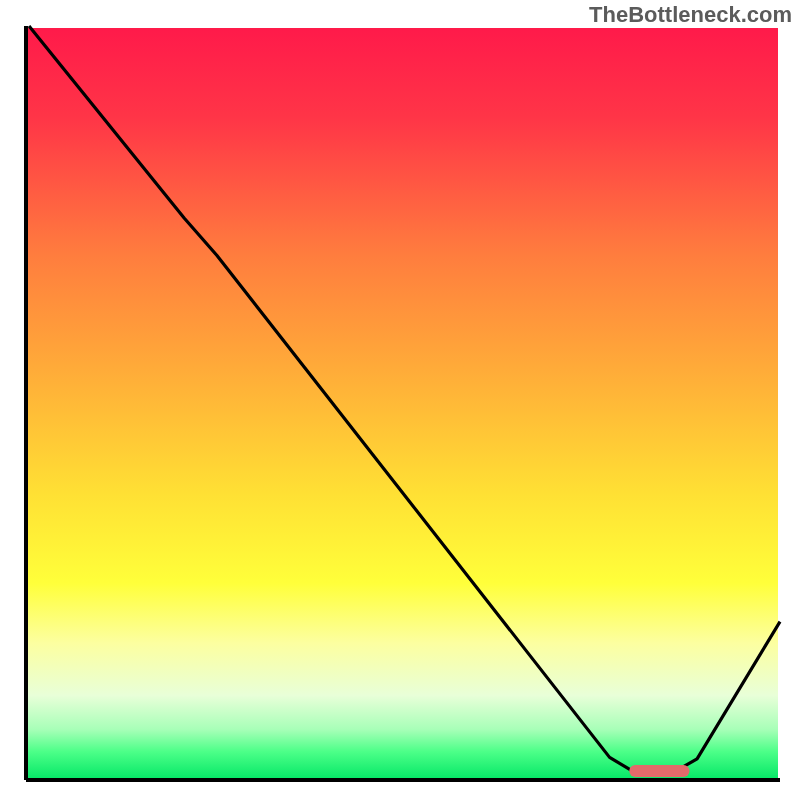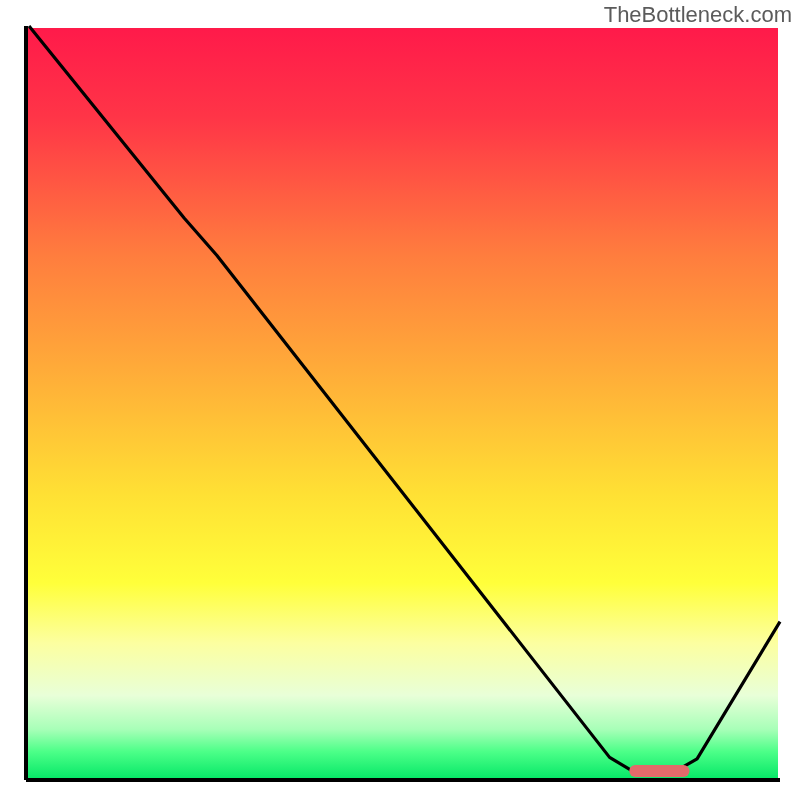--- a/index.html
+++ b/index.html
@@ -14,21 +14,21 @@
     position: relative;
     width: 800px;
     height: 800px;
   }
   .watermark {
     position: absolute;
     top: 2px;
     right: 8px;
     font-size: 22px;
     color: #5b5b5b;
-    font-weight: 400;
+    font-weight: 700;
   }
   svg {
     display: block;
   }
 </style>
 </head>
 <body>
 
 <div class="container">
   <span class="watermark">TheBottleneck.com</span>

